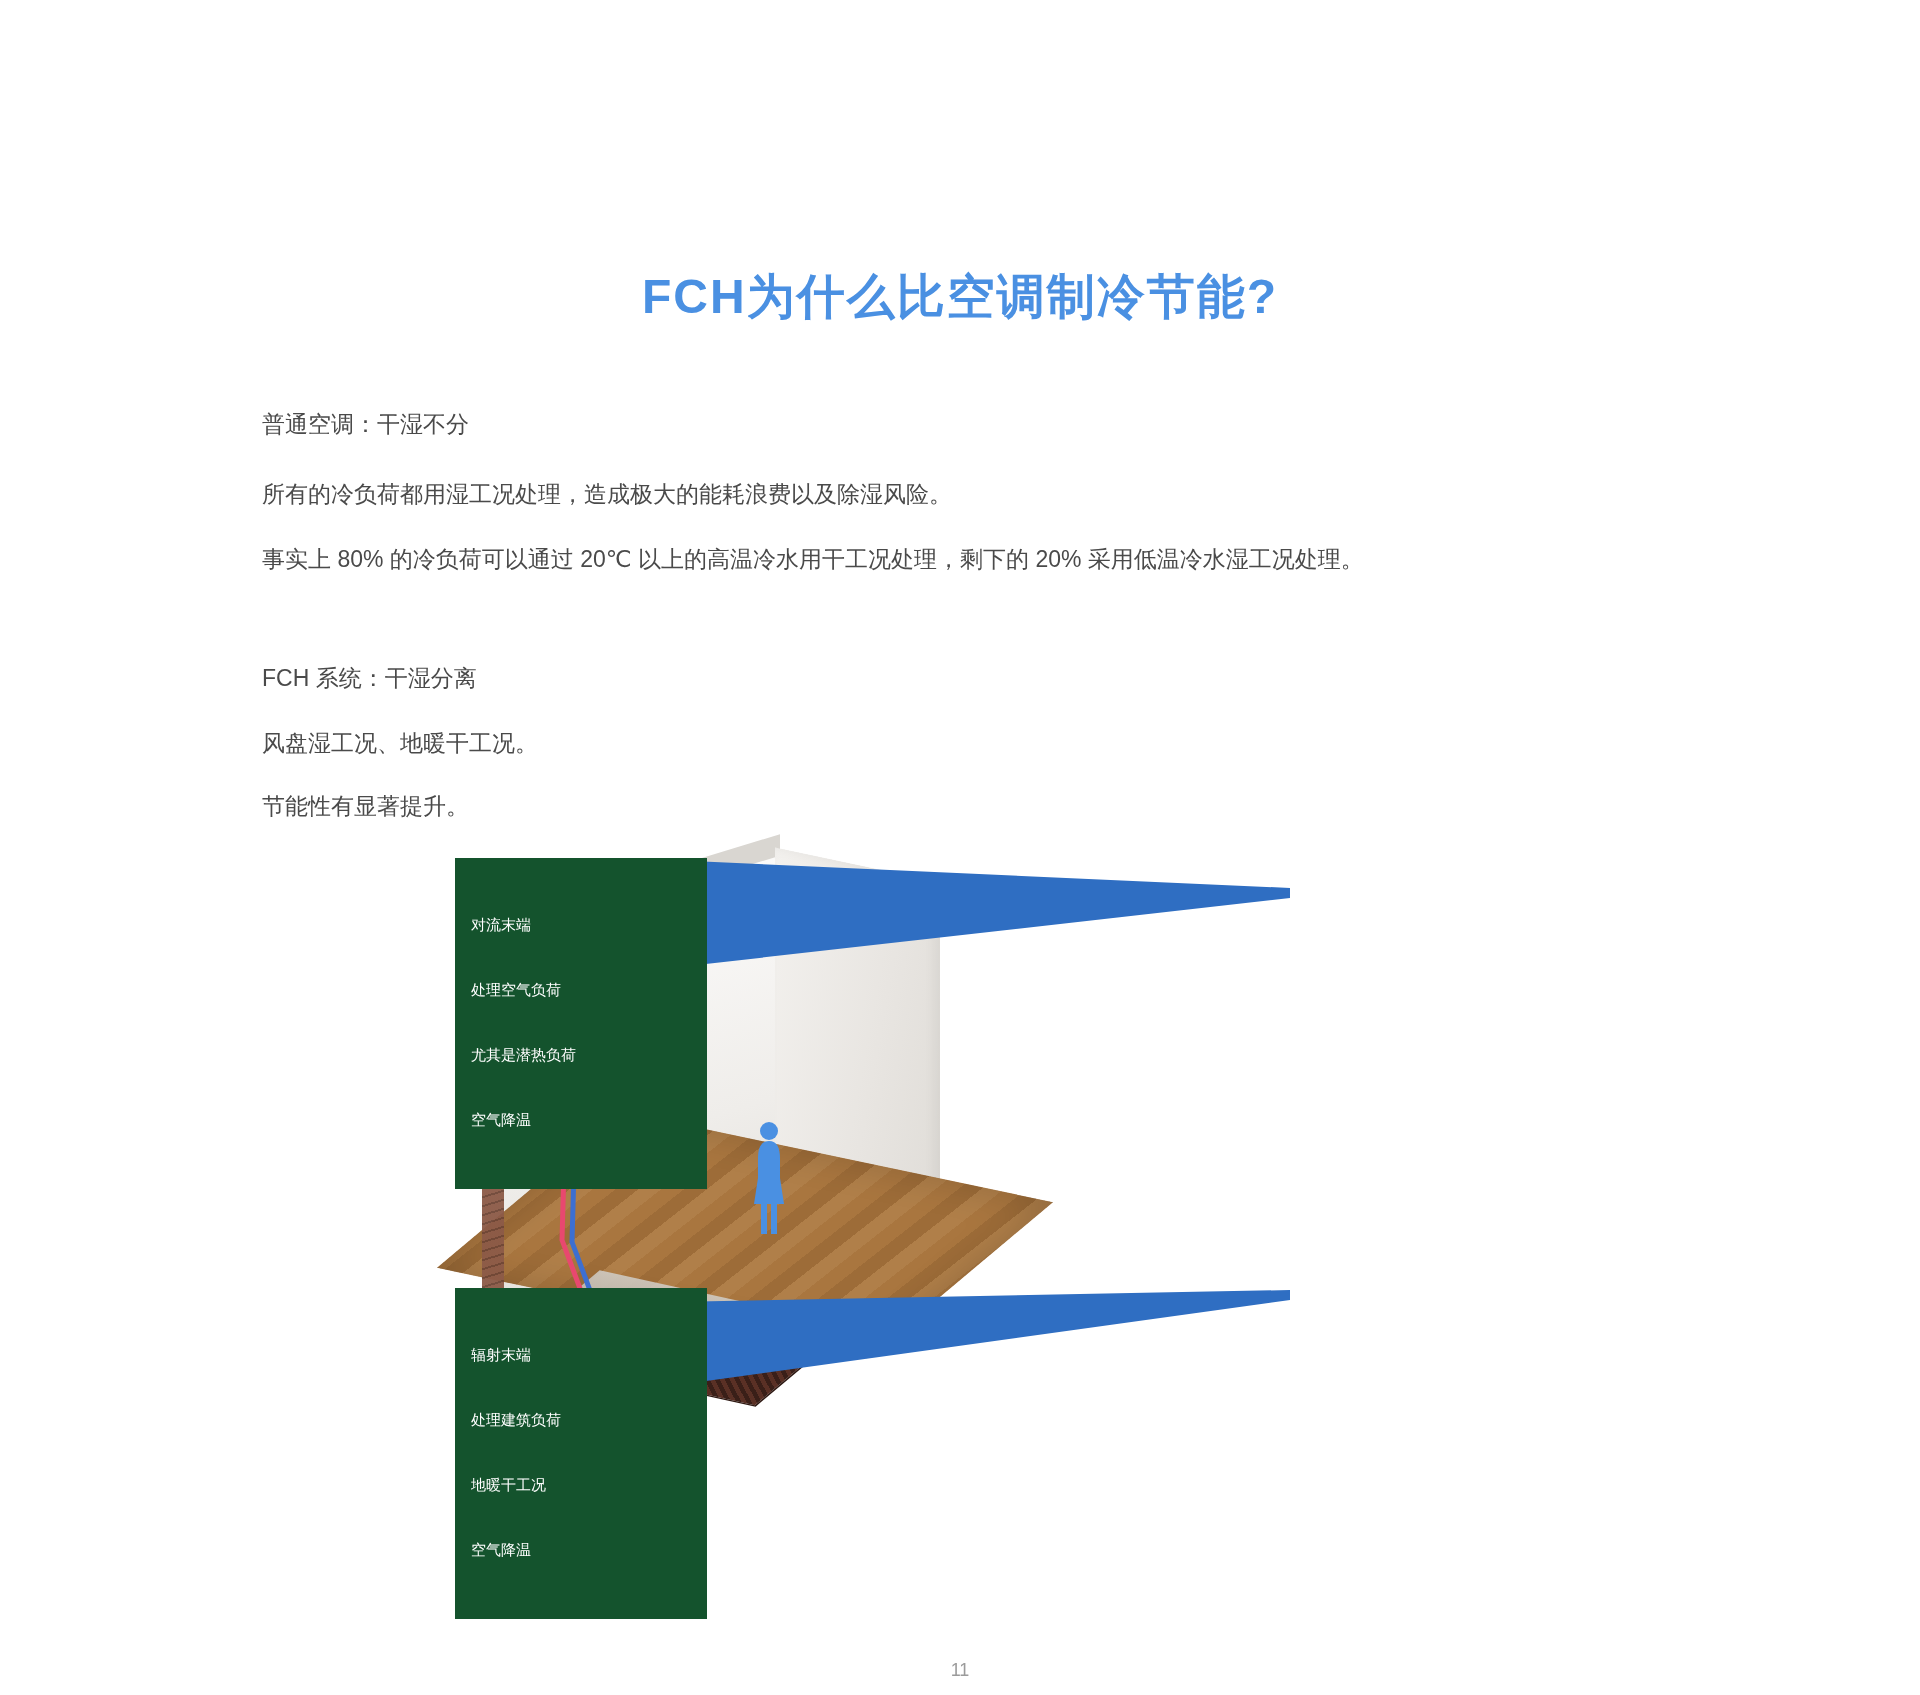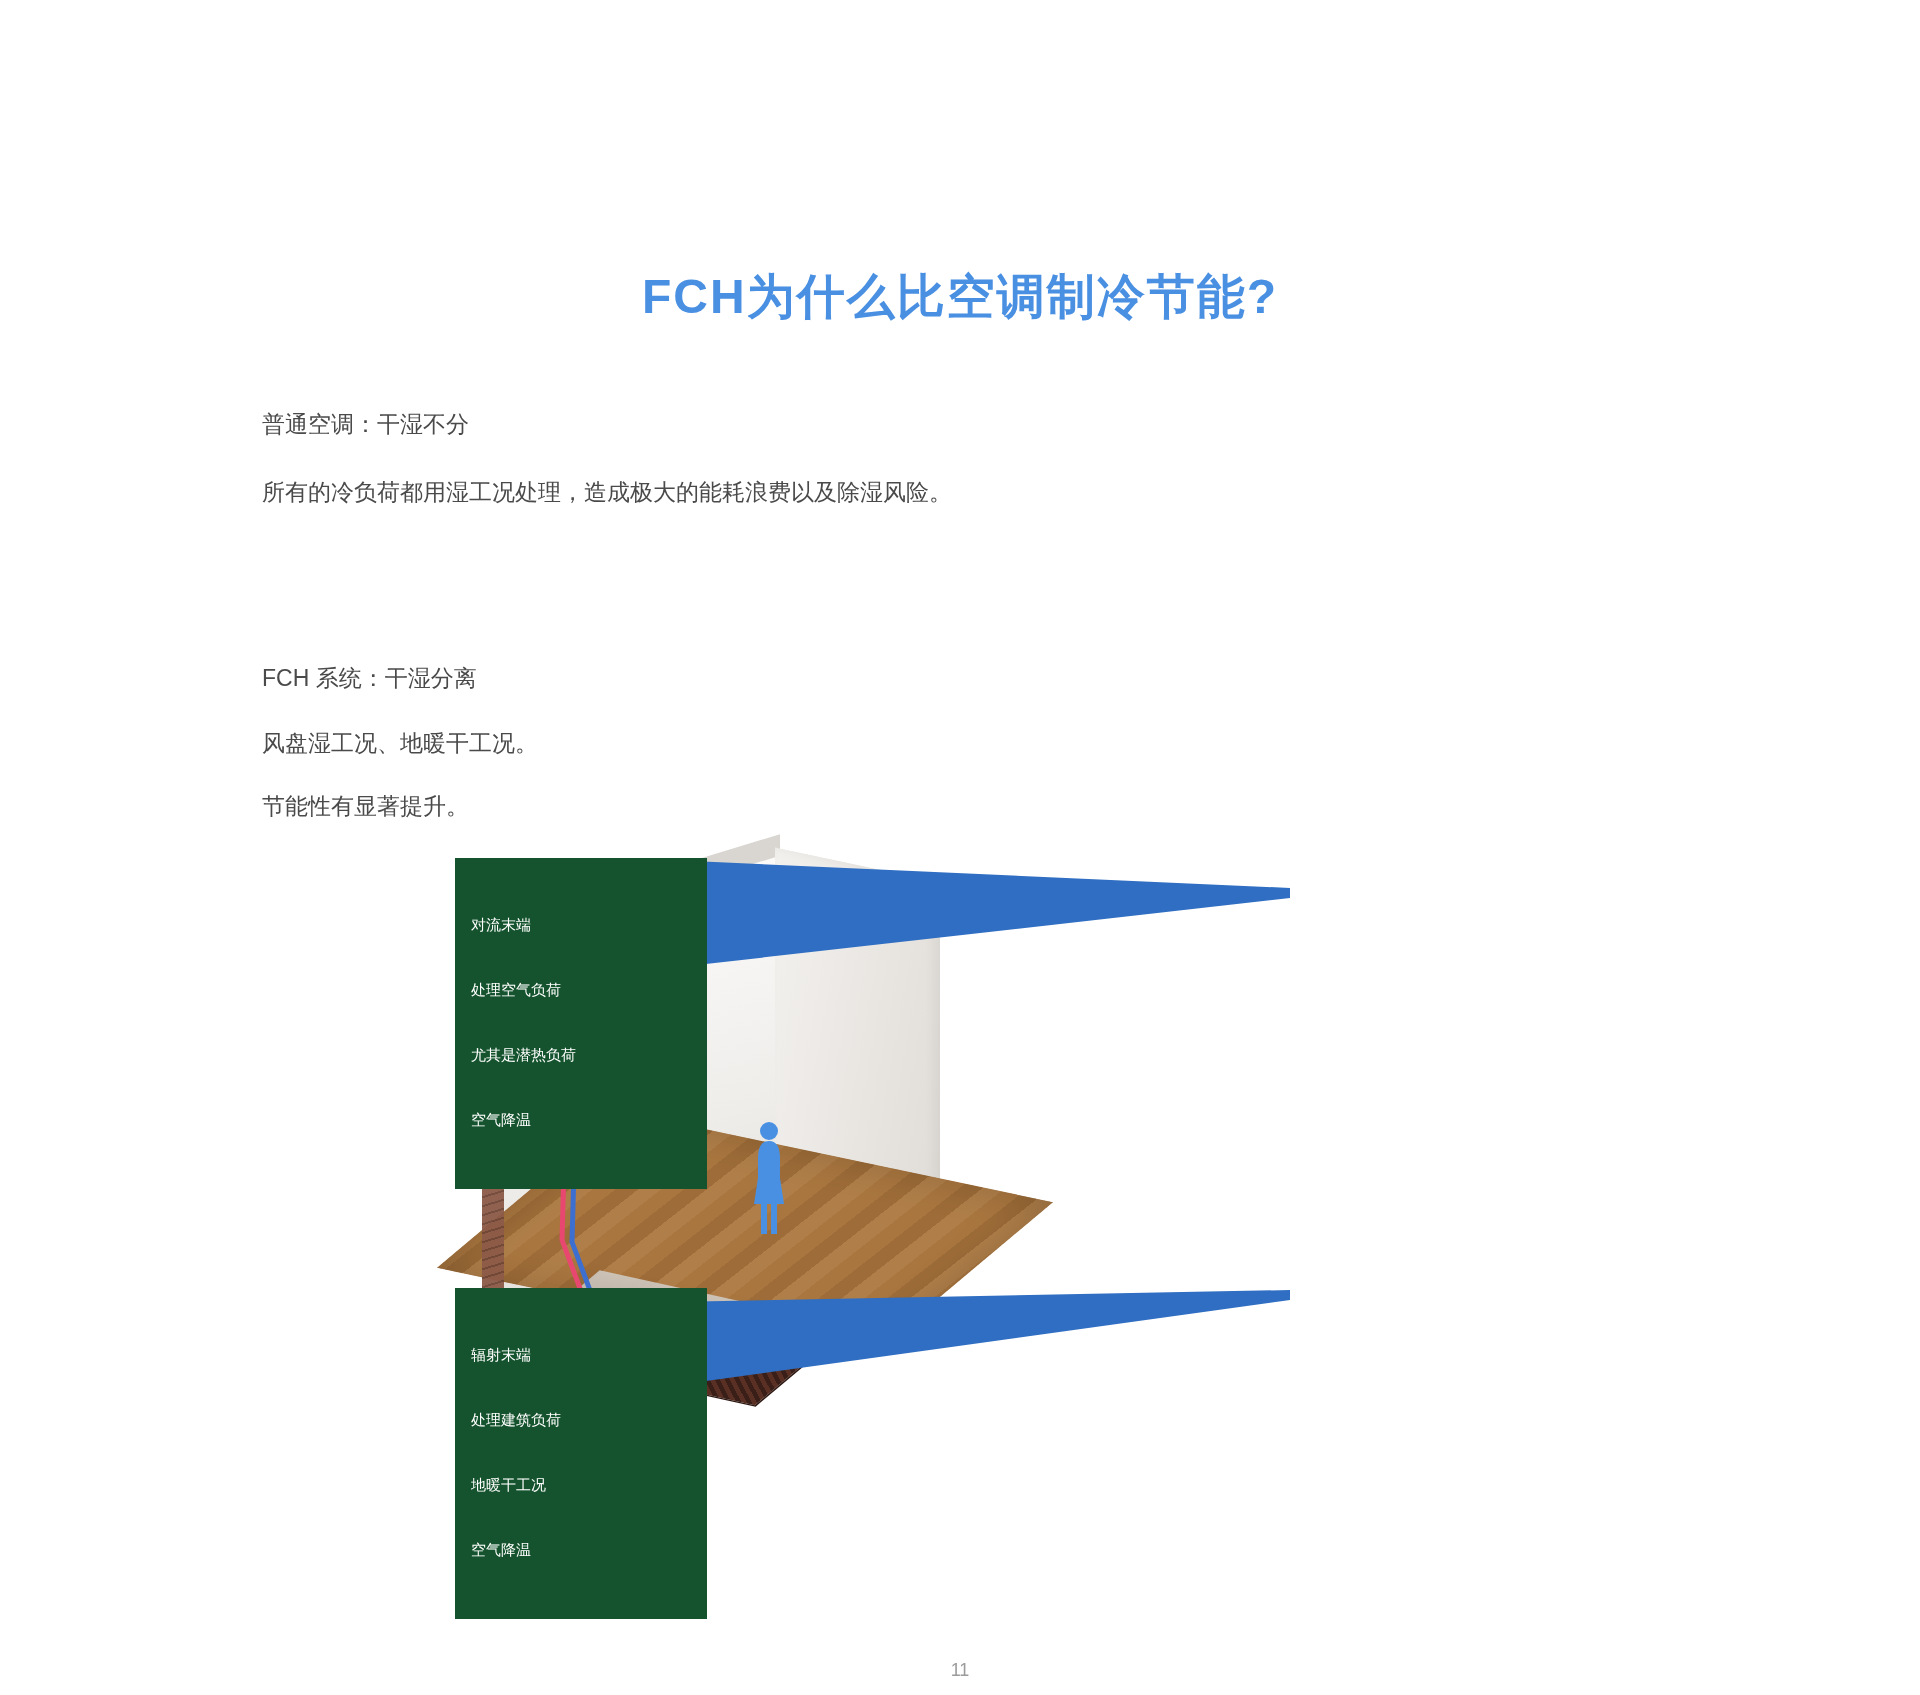--- a/index.html
+++ b/index.html
@@ -41,21 +41,21 @@
   
   .body-text {
     position: absolute;
     left: 262px;
     color: #4a4a4a;
     font-size: 23px;
     line-height: 1.4;
     white-space: nowrap;
   }
   .t1 { top: 408px; }
-  .t2 { top: 478px; font-family: Liberation Mono, monospace; }
+  .t2 { top: 478px; }
   .t3 { top: 543px; }
   .t4 { top: 662px; }
   .t5 { top: 727px; }
   .t6 { top: 790px; }
 
   
   .room-wrap {
     position: absolute;
     left: 470px;
     top: 840px;
@@ -225,20 +225,21 @@
 </style>
 </head>
 <body>
 
 <div class="slide">
 
   <div class="title">FCH为什么比空调制冷节能?</div>
 
   <div class="body-text t1">普通空调：干湿不分</div>
   <div class="body-text t2">所有的冷负荷都用湿工况处理，造成极大的能耗浪费以及除湿风险。</div>
+  <div class="body-text t3">事实上 80% 的冷负荷可以通过 20℃ 以上的高温冷水用干工况处理，剩下的 20% 采用低温冷水湿工况处理。</div>
   <div class="body-text t4">FCH 系统：干湿分离</div>
   <div class="body-text t5">风盘湿工况、地暖干工况。</div>
   <div class="body-text t6">节能性有显著提升。</div>
 
   <div class="room-wrap">
 
     <div class="wall-left-top"></div>
     <div class="wall-left"></div>
     <div class="wall-right"></div>
     <div class="floor"></div>

